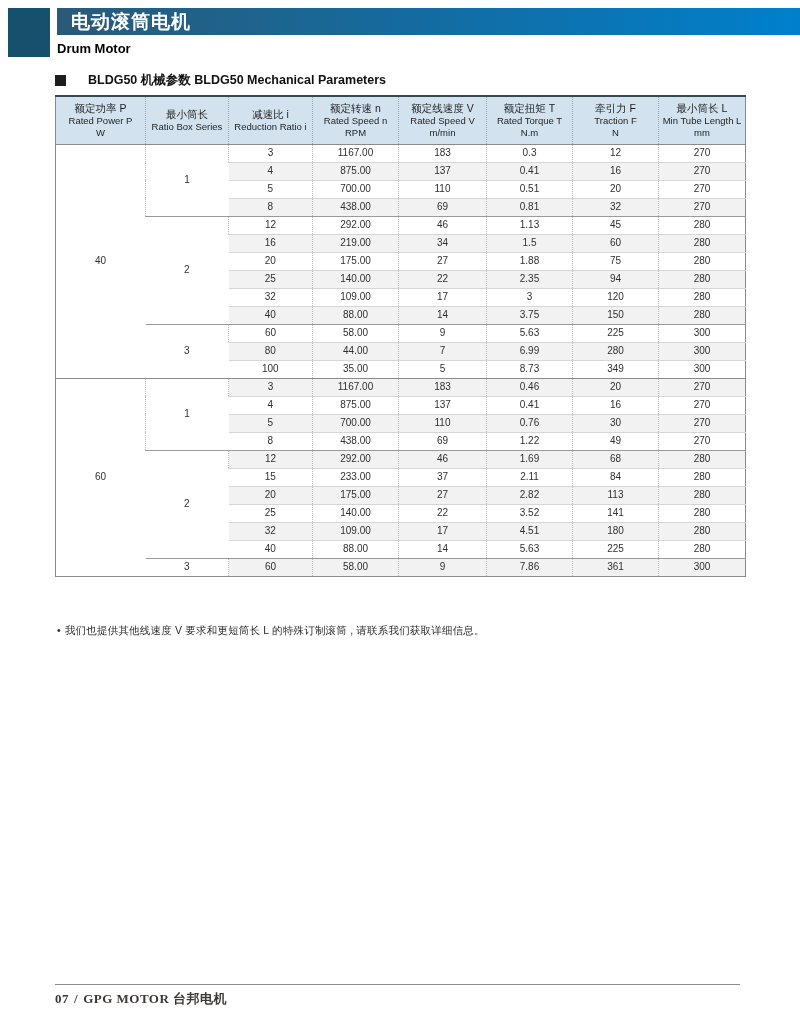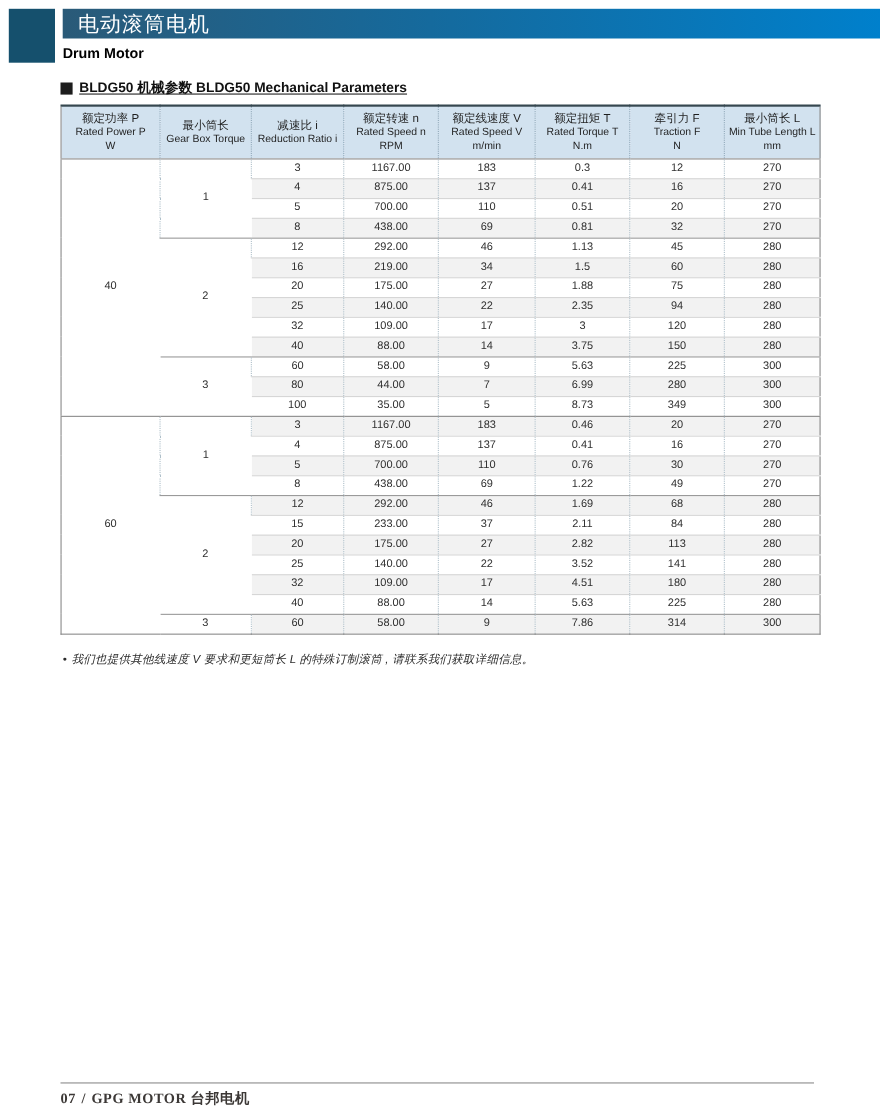--- a/index.html
+++ b/index.html
@@ -19,31 +19,31 @@
     background: #15506d;
   }
   .title-bar {
     position: absolute; left: 57px; top: 8px; right: 0;
     height: 27px;
     background: linear-gradient(90deg, #2a5a78 0%, #156a9d 45%, #0080cc 100%);
     display: flex; align-items: center;
     padding-left: 14px;
   }
   .title-bar .cn-title {
-    color: #ffffff; font-size: 19px; font-weight: normal; letter-spacing: 1px;
+    color: #ffffff; font-size: 19px; font-weight: bold; letter-spacing: 1px;
   }
   .subtitle {
     position: absolute; left: 57px; top: 41px;
     font-size: 13px; font-weight: bold; color: #000000;
   }
 
   
   .section-heading {
     position: absolute; left: 55px; top: 72px;
-    display: flex; align-items: center; gap: 6px; text-decoration: underline;
+    display: flex; align-items: center; gap: 22px;
   }
   .section-heading .bullet-square {
     width: 11px; height: 11px; background: #1d1d1d; display: inline-block;
   }
   .section-heading .heading-text {
     font-size: 12.5px; font-weight: bold; color: #111;
   }
 
   
   table.param-table {
@@ -80,22 +80,22 @@
     line-height: 1;
   }
   .param-table tbody td:first-child { border-left: none; }
   .param-table tbody tr.alt td.d { background: #f2f2f2; }
   .param-table tbody tr.group-start td { border-top: 1px solid #9a9a9a; }
   .param-table tbody tr.block-start td { border-top: 1px solid #8a8a8a; }
   .param-table td.power-cell, .param-table td.series-cell { background: #ffffff; }
 
   
   .footnote {
-    position: absolute; left: 57px; top: 593px;
-    font-size: 10.5px; color: #2b2b2b; letter-spacing: 0.2px; font-style: italic;
+    position: absolute; left: 57px; top: 624px;
+    font-size: 10.5px; color: #2b2b2b; letter-spacing: 0.2px;
   }
   .footnote .bullet { margin-right: 4px; }
 
   
   .footer-line {
     position: absolute; left: 55px; top: 984px;
     width: 685px; height: 1px; background: #8c8c8c;
   }
   .footer-text {
     position: absolute; left: 55px; top: 990px;
@@ -130,21 +130,21 @@
   </colgroup>
   <thead>
       <tr>
         <th>
           <div class="h-cn">额定功率 P</div>
           <div class="h-en">Rated Power P</div>
           <div class="h-unit">W</div>
         </th>
         <th>
           <div class="h-cn">最小筒长</div>
-          <div class="h-en">Gear Box Torque</div>
+          <div class="h-en">Ratio Box Series</div>
         </th>
         <th>
           <div class="h-cn">减速比 i</div>
           <div class="h-en">Reduction Ratio i</div>
         </th>
         <th>
           <div class="h-cn">额定转速 n</div>
           <div class="h-en">Rated Speed n</div>
           <div class="h-unit">RPM</div>
         </th>
@@ -361,21 +361,21 @@
         <td class="d">5.63</td>
         <td class="d">225</td>
         <td class="d">280</td>
       </tr>
       <tr class="group-start alt">
         <td rowspan="1" class="series-cell">3</td>
         <td class="d">60</td>
         <td class="d">58.00</td>
         <td class="d">9</td>
         <td class="d">7.86</td>
-        <td class="d">314</td>
+        <td class="d">361</td>
         <td class="d">300</td>
       </tr>
     </tbody>
 </table>
 
 <div class="footnote">
   <span class="bullet">•</span><span>我们也提供其他线速度 V 要求和更短筒长 L 的特殊订制滚筒 , 请联系我们获取详细信息。</span>
 </div>
 
 <div class="footer-line"></div>

